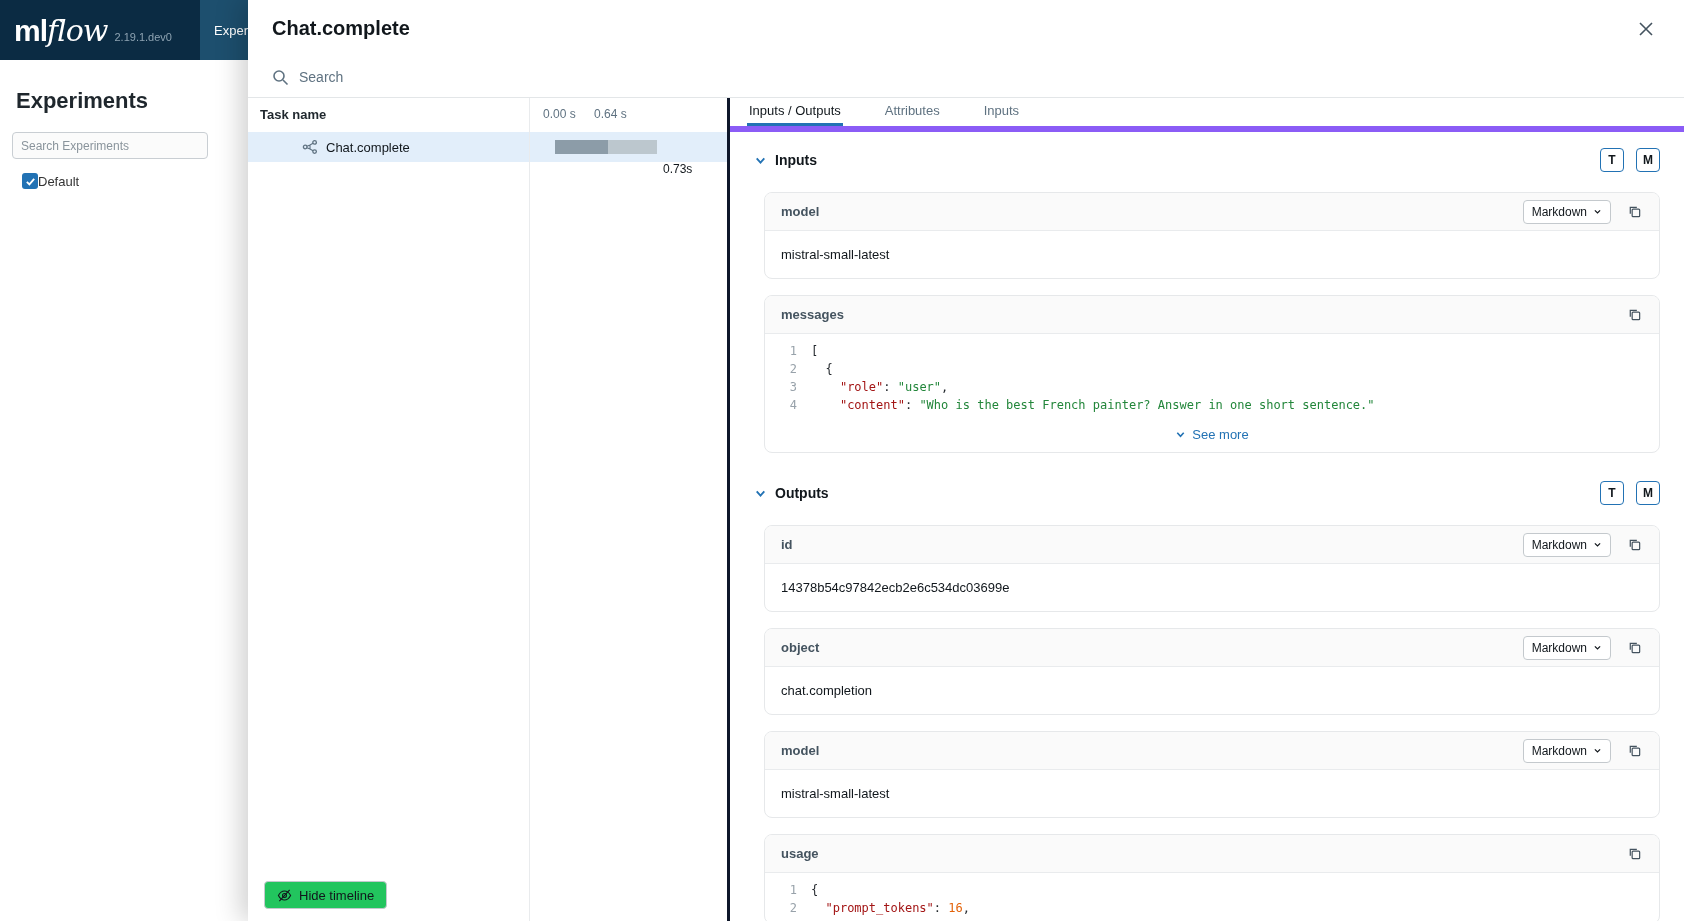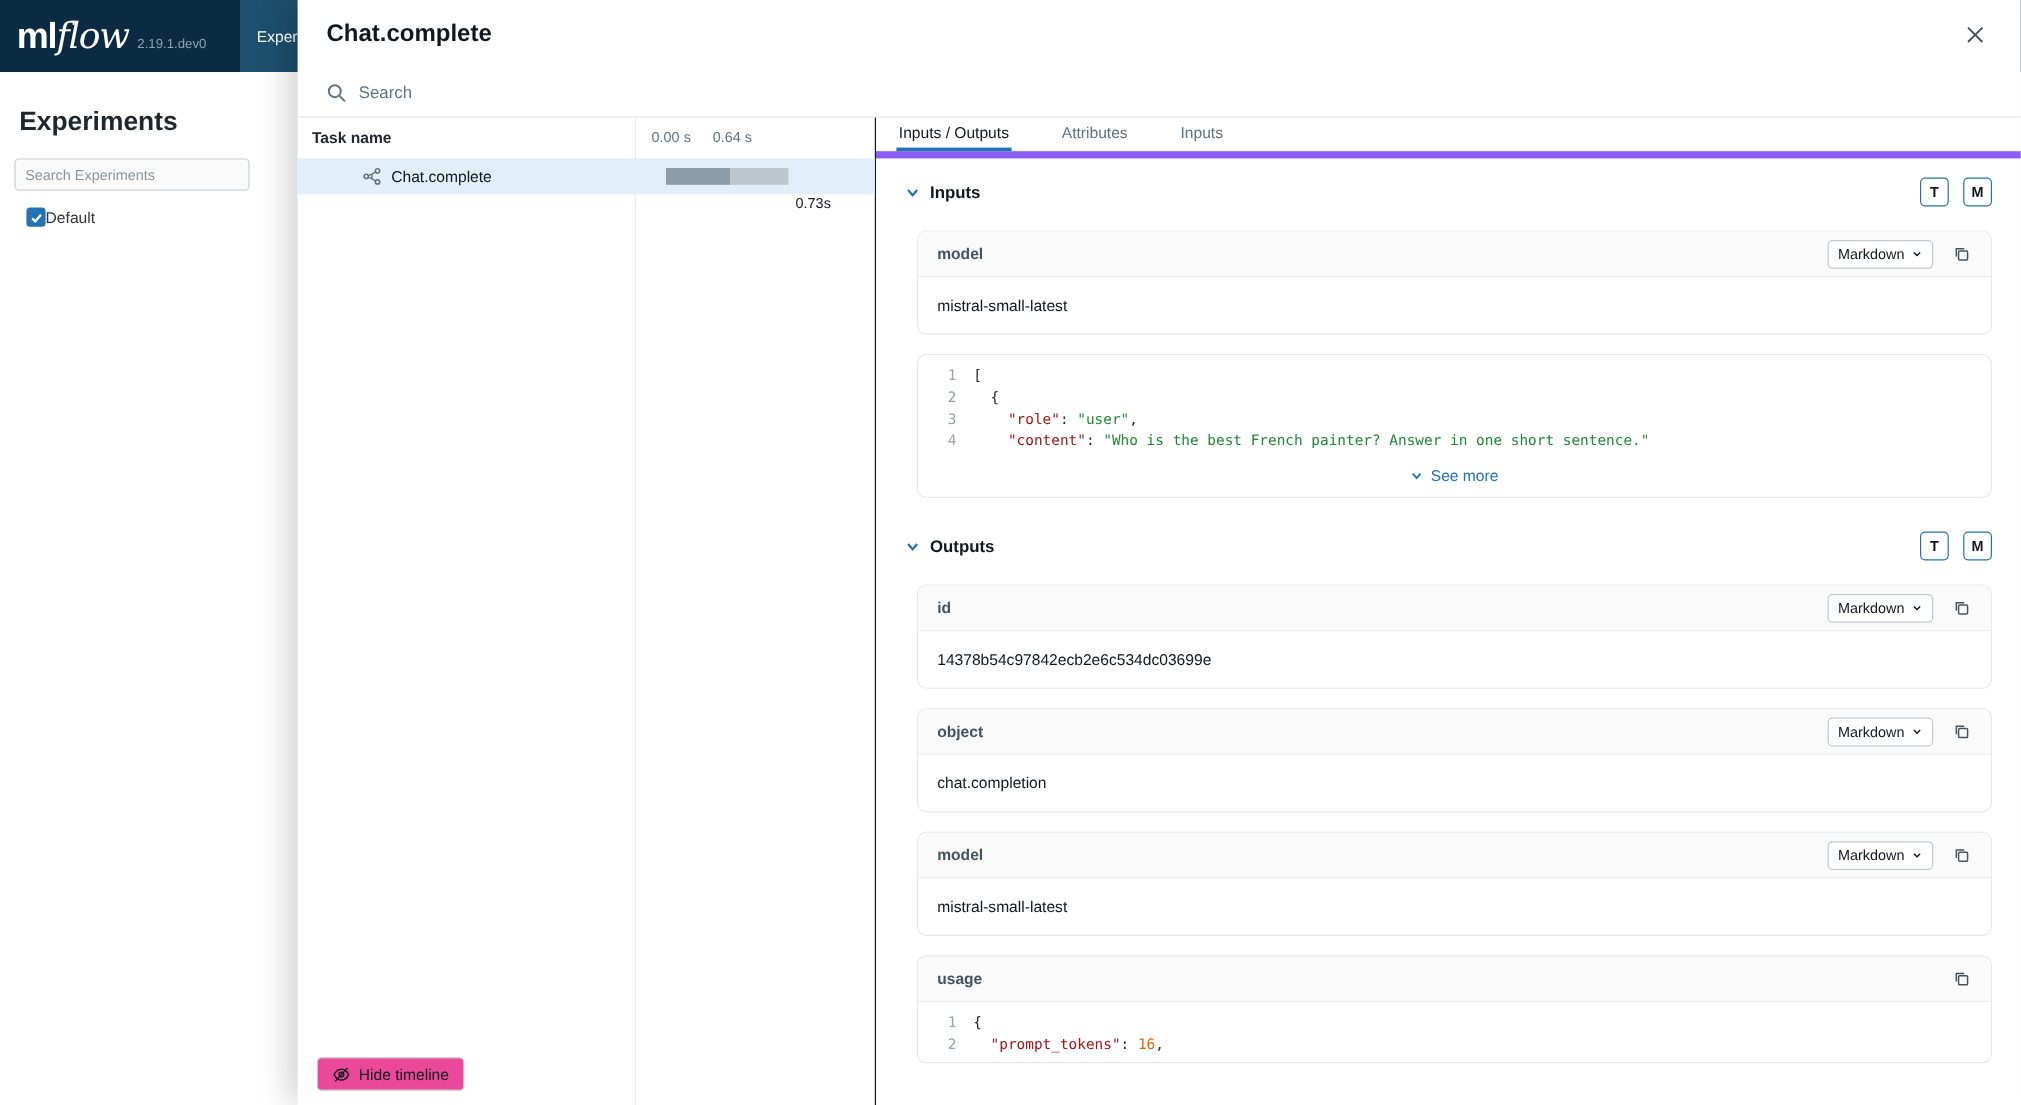--- a/index.html
+++ b/index.html
@@ -47,37 +47,37 @@
   .drawer-header { height:57px; flex:none; display:flex; align-items:center; padding:0 24px; }
   .drawer-title { font-size:20px; font-weight:700; color:#11171c; }
   .close-btn { margin-left:auto; width:28px; height:28px; display:flex; align-items:center; justify-content:center; cursor:pointer; color:#44535f; }
   .search-row { height:41px; flex:none; border-bottom:1px solid #e3e6e8; display:flex; align-items:center; padding:0 24px; gap:10px; }
   .search-row input { flex:1; border:none; outline:none; font-size:14px; color:#11171c; font-family:inherit; }
   .search-row input::placeholder { color:#5f7281; }
 
   .drawer-main { flex:1; display:flex; min-height:0; }
 
   
-  .tree-pane { width:482px; flex:none; border-right:1px solid #0f172a; position:relative; }
+  .tree-pane { width:482px; flex:none; border-right:3px solid #0f172a; position:relative; }
   .tree-col-divider { position:absolute; left:281px; top:0; bottom:0; border-left:1px solid #e9ebed; z-index:2; }
   .tree-header { height:32px; position:relative; display:flex; align-items:center; }
   .tree-header .col-title { font-size:13px; font-weight:600; color:#1f272d; padding-left:12px; }
   .tick { position:absolute; top:50%; transform:translateY(-50%); font-size:12px; color:#5f7281; }
   .tick-0 { left:295px; } .tick-1 { left:346px; }
   .task-row { height:30px; margin-top:2px; background:#e2eefa; position:relative; display:flex; align-items:center; padding-left:54px; gap:8px; cursor:pointer; z-index:1; }
   .task-row .name { font-size:13px; color:#11171c; }
   .timeline-bar {
     position:absolute; left:307px; top:50%; transform:translateY(-50%);
     width:102px; height:14px;
     background:linear-gradient(to right, #8c9ca8 0 52%, #bcc7ce 52% 100%);
   }
   .duration { position:absolute; left:415px; top:50%; transform:translateY(-50%); font-size:12px; color:#11171c;margin-top:22px; }
   .hide-timeline {
     position:absolute; left:16px; bottom:12px; height:28px; padding:0 12px;
-    border:1px solid #c4c9cd; border-radius:4px; background:#ec4899; display:flex;
+    border:1px solid #c4c9cd; border-radius:4px; background:#22c55e; display:flex;
     align-items:center; gap:7px; font-size:13px; color:#11171c; cursor:pointer; z-index:3;
   }
 
   
   .content-pane { flex:1; min-width:0; display:flex; flex-direction:column; }
   .tabs { height:34px; flex:none; border-bottom:6px solid #8b5cf6; display:flex; gap:40px; padding-left:17px; }
   .tab { display:flex; align-items:center; font-size:13px; color:#5f7281; border-bottom:3px solid transparent; padding:0 2px; cursor:pointer; }
   .tab.active { color:#11171c; border-bottom-color:#2272b4; }
 
   .scroll-area { flex:1; overflow:hidden; padding:0 24px; }
@@ -230,20 +230,31 @@
                   <rect x="5.5" y="5.5" width="8" height="8" rx="1" fill="none" stroke="currentColor" stroke-width="1.3"></rect>
                   <path d="M10.5 3.5 L3.5 3.5 L3.5 10.5" fill="none" stroke="currentColor" stroke-width="1.3"></path>
                 </svg>
               </div>
             </div>
           </div>
           <div class="card-body">mistral-small-latest</div>
         </div>
 
         <div class="card">
+          <div class="card-header">
+            <span class="card-title">messages</span>
+            <div class="card-actions">
+              <div class="copy-btn">
+                <svg width="15" height="15" viewBox="0 0 16 16">
+                  <rect x="5.5" y="5.5" width="8" height="8" rx="1" fill="none" stroke="currentColor" stroke-width="1.3"></rect>
+                  <path d="M10.5 3.5 L3.5 3.5 L3.5 10.5" fill="none" stroke="currentColor" stroke-width="1.3"></path>
+                </svg>
+              </div>
+            </div>
+          </div>
           <div class="code-body">
               <div class="code-line">
                 <span class="gutter">1</span>
                 <span class="code-text"><span>[</span></span>
               </div>
               <div class="code-line">
                 <span class="gutter">2</span>
                 <span class="code-text"><span>  {</span></span>
               </div>
               <div class="code-line">

